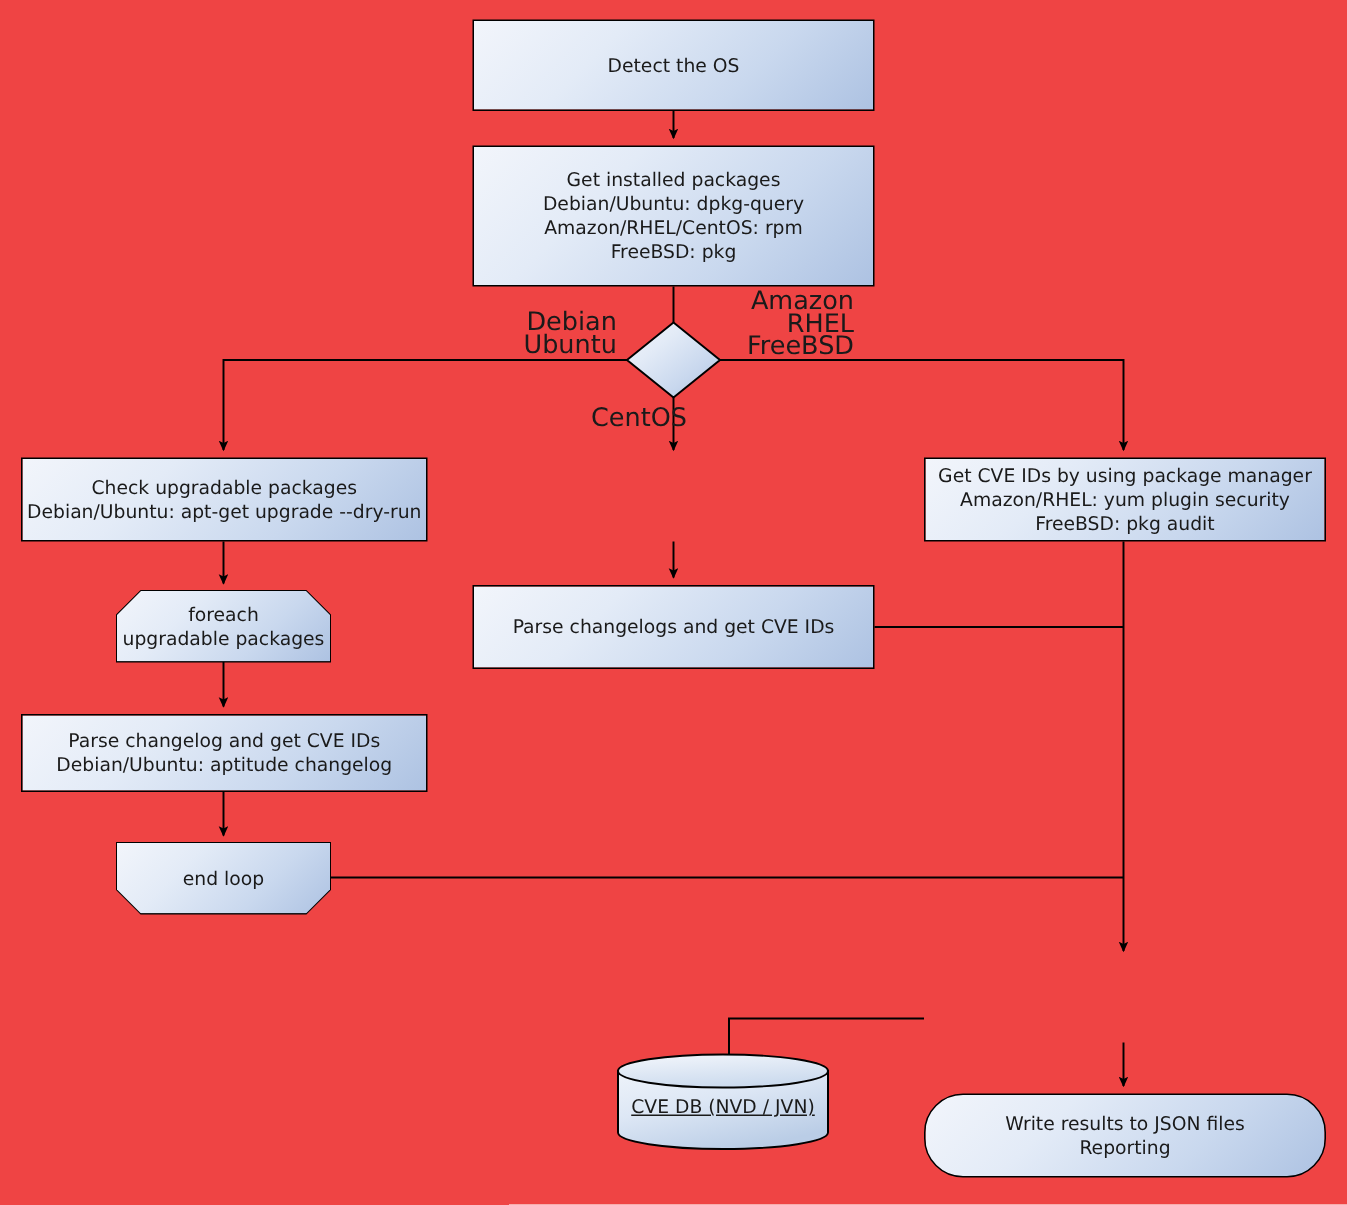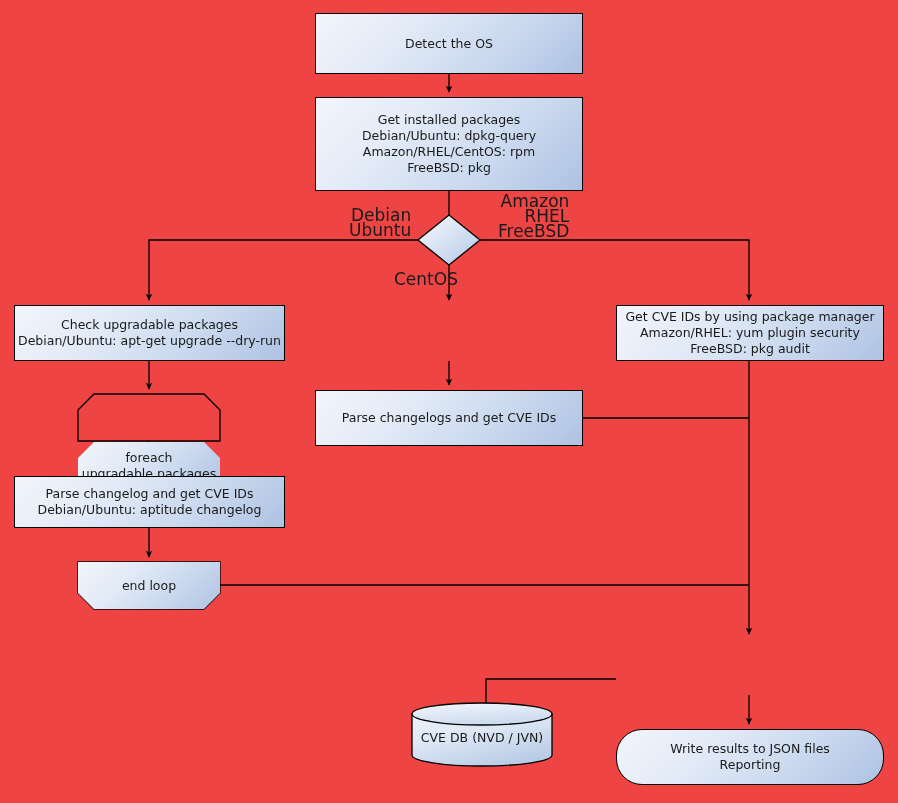--- a/index.html
+++ b/index.html
@@ -163,39 +163,39 @@
 
   <div class="node proc" style="left:14px; top:305px; width:271px; height:56px;">
     <span class="node-label">Check upgradable packages<br>Debian/Ubuntu: apt-get upgrade --dry-run</span>
   </div>
 
 
   <div class="node proc" style="left:616px; top:305px; width:268px; height:56px;">
     <span class="node-label">Get CVE IDs by using package manager<br>Amazon/RHEL: yum plugin security<br>FreeBSD: pkg audit</span>
   </div>
 
-  <div class="node loop-start" style="left:78px; top:394px; width:142px; height:47px;margin-top:48px;">
+  <div class="node loop-start" style="left:78px; top:394px; width:142px; height:47px;">
     <span class="node-label">foreach<br>upgradable  packages</span>
   </div>
 
   <div class="node proc" style="left:315px; top:390px; width:268px; height:56px;">
     <span class="node-label">Parse changelogs and get CVE IDs</span>
   </div>
 
   <div class="node loop-end" style="left:78px; top:562px; width:142px; height:47px;">
     <span class="node-label">end loop</span>
   </div>
 
   <div class="node proc" style="left:14px; top:476px; width:271px; height:52px;">
     <span class="node-label">Parse changelog and get  CVE IDs<br>Debian/Ubuntu: aptitude changelog</span>
   </div>
 
 
   <div class="db-wrap" style="left:412px; top:703px; width:140px; height:63px;">
-    <div class="db-text" style="top:27px;">CVE DB (NVD / JVN)</div>
+    <div class="db-text" style="top:27px;text-decoration:underline;">CVE DB (NVD / JVN)</div>
   </div>
 
   <div class="node proc" style="left:616px; top:729px; width:268px; height:56px;border-radius:26px;">
     <span class="node-label">Write results to JSON files<br>Reporting</span>
   </div>
 
   <div class="edge-label" style="left:349px; top:208px;">Debian<br>Ubuntu</div>
 
   <div class="edge-label" style="left:498px; top:194px;">Amazon<br>RHEL<br>FreeBSD</div>
 

